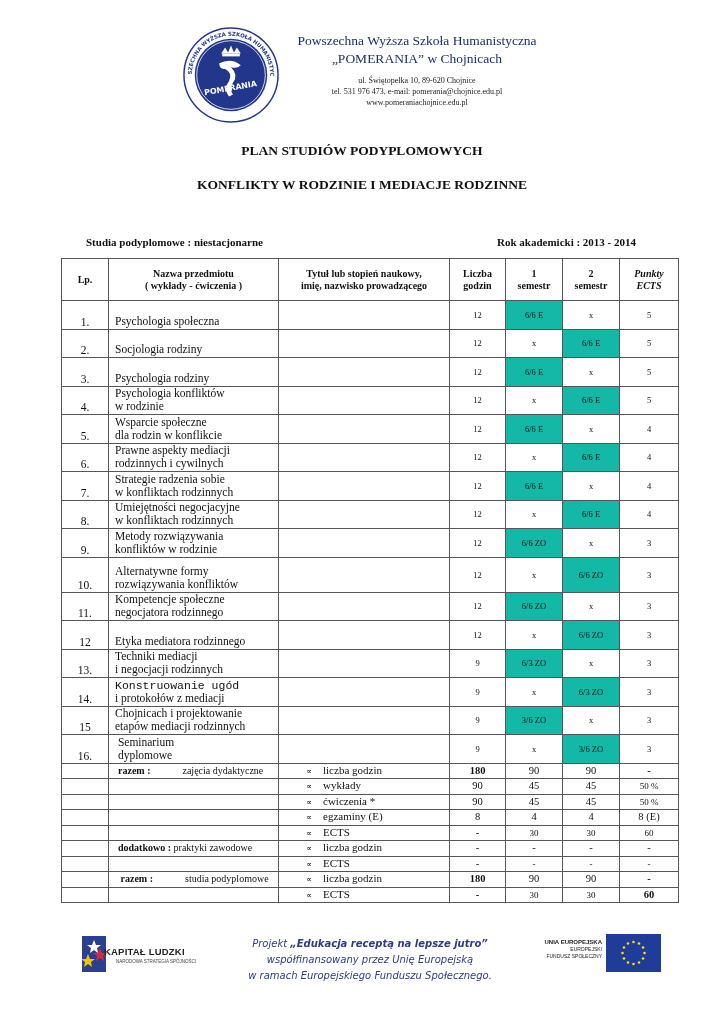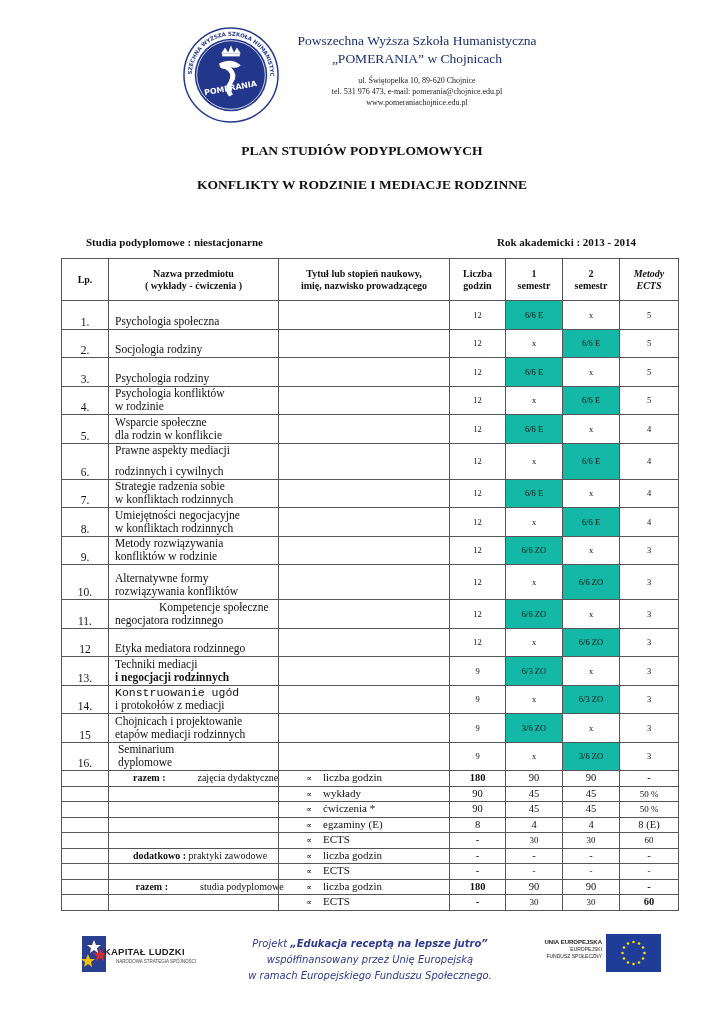--- a/index.html
+++ b/index.html
@@ -25,21 +25,21 @@
   table.plan { position: absolute; left: 61px; top: 258px; width: 617px; border-collapse: collapse; table-layout: fixed; }
   table.plan td, table.plan th { border: 1px solid #555; padding: 0; vertical-align: middle; }
   table.plan th { font-weight: bold; font-size: 10px; line-height: 12px; text-align: center; height: 42px; }
   th.ects-h { font-style: italic; }
   tr.subject td { height: 28.5px; font-size: 8.5px; text-align: center; }
   td.lp { font-size: 11.5px !important; vertical-align: bottom !important; padding-bottom: 1px !important; }
   td.sname { text-align: left !important; font-size: 11.5px !important; line-height: 13px; padding-left: 6px !important; vertical-align: bottom !important; padding-bottom: 1px !important; }
   td.shade { background: #14b8a6; }
 
   tr.sum td { height: 15.5px; font-size: 10.5px; line-height: 12px; text-align: center; }
-  tr.sum td.slabel { text-align: left; padding-left: 24px; font-size: 10px; white-space: nowrap; }
+  tr.sum td.slabel { text-align: left; padding-left: 9px; font-size: 10px; white-space: nowrap; }
   .slabel .bold { font-weight: bold; }
   tr.sum td.sitem { text-align: left; padding-left: 27px; font-size: 11px; white-space: nowrap; }
   .sitem .bullet { display: inline-block; width: 17px; font-size: 8px; font-family: "DejaVu Sans", sans-serif; }
   tr.sum td.bold { font-weight: bold; }
   tr.sum td.small { font-size: 9px; }
 
   
   .footer-kl { position: absolute; left: 80px; top: 934px; width: 140px; height: 40px; }
   .kl-flag { position: absolute; left: 0; top: 0; width: 30px; height: 40px; }
   .kl-title { position: absolute; left: 24px; top: 12px; font-family: "Liberation Sans", sans-serif; font-weight: bold; font-size: 9.5px; color: #222; letter-spacing: 0.2px; }
@@ -116,21 +116,21 @@
       </th>
       <th>
         <div>1</div>
         <div>semestr</div>
       </th>
       <th>
         <div>2</div>
         <div>semestr</div>
       </th>
       <th class="ects-h">
-        <div>Metody</div>
+        <div>Punkty</div>
         <div>ECTS</div>
       </th>
     </tr>
   </thead>
   <tbody id="plan-body">
       <tr class="subject">
         <td class="lp">1.</td>
         <td class="sname">
           <div style="white-space: pre;">Psychologia społeczna</div>
         </td>
@@ -185,21 +185,21 @@
         <td></td>
         <td>12</td>
         <td class="shade">6/6 E</td>
         <td>x</td>
         <td>4</td>
       </tr>
       <tr class="subject">
         <td class="lp">6.</td>
         <td class="sname">
           <div style="white-space: pre;">Prawne aspekty mediacji</div>
-          <div style="white-space: pre; margin-top: 8px;">rodzinnych i cywilnych</div>
+          <div style="white-space: pre;">rodzinnych i cywilnych</div>
         </td>
         <td></td>
         <td>12</td>
         <td>x</td>
         <td class="shade">6/6 E</td>
         <td>4</td>
       </tr>
       <tr class="subject">
         <td class="lp">7.</td>
         <td class="sname">
@@ -244,21 +244,21 @@
         </td>
         <td></td>
         <td>12</td>
         <td>x</td>
         <td class="shade">6/6 ZO</td>
         <td>3</td>
       </tr>
       <tr class="subject">
         <td class="lp">11.</td>
         <td class="sname">
-          <div style="white-space: pre; margin-left: 44px;">Kompetencje społeczne</div>
+          <div style="white-space: pre;">Kompetencje społeczne</div>
           <div style="white-space: pre;">negocjatora rodzinnego</div>
         </td>
         <td></td>
         <td>12</td>
         <td class="shade">6/6 ZO</td>
         <td>x</td>
         <td>3</td>
       </tr>
       <tr class="subject">
         <td class="lp">12</td>
@@ -269,21 +269,21 @@
         <td></td>
         <td>12</td>
         <td>x</td>
         <td class="shade">6/6 ZO</td>
         <td>3</td>
       </tr>
       <tr class="subject">
         <td class="lp">13.</td>
         <td class="sname">
           <div style="white-space: pre;">Techniki mediacji</div>
-          <div style="white-space: pre; font-weight: bold;">i negocjacji rodzinnych</div>
+          <div style="white-space: pre;">i negocjacji rodzinnych</div>
         </td>
         <td></td>
         <td>9</td>
         <td class="shade">6/3 ZO</td>
         <td>x</td>
         <td>3</td>
       </tr>
       <tr class="subject">
         <td class="lp">14.</td>
         <td class="sname">

